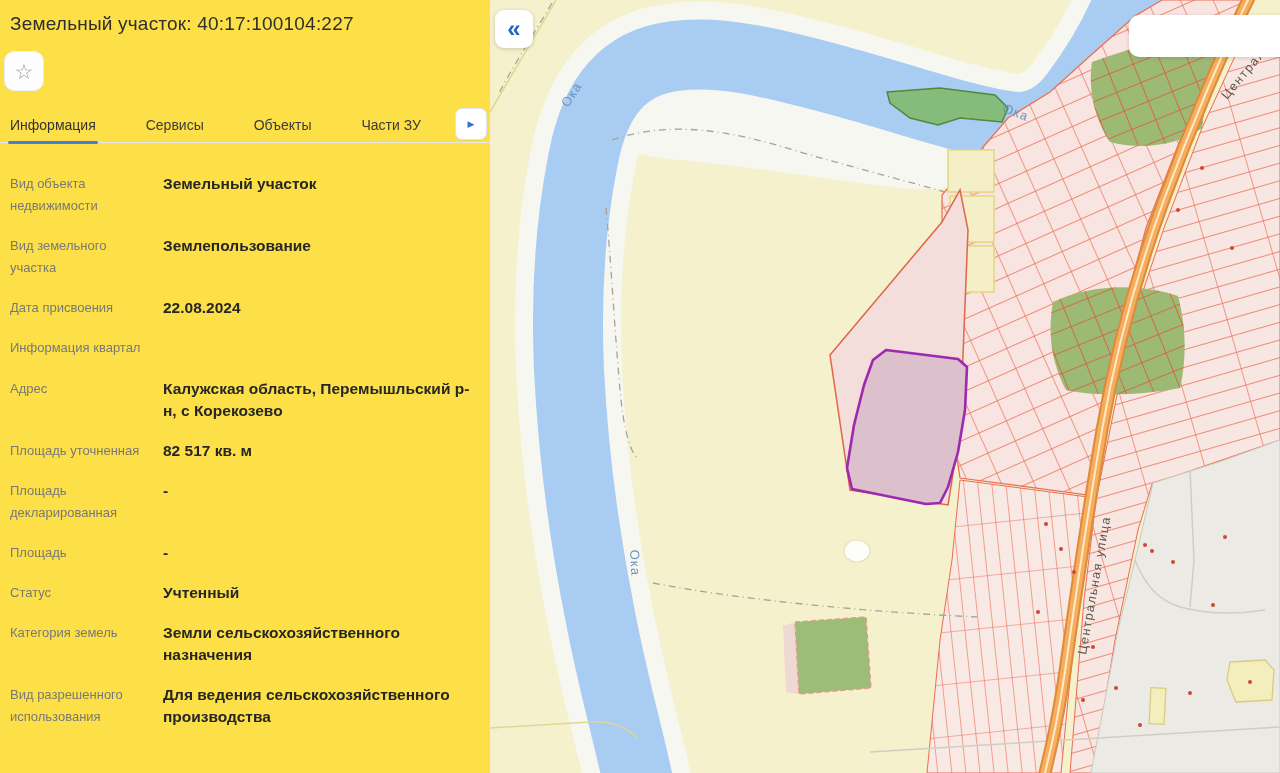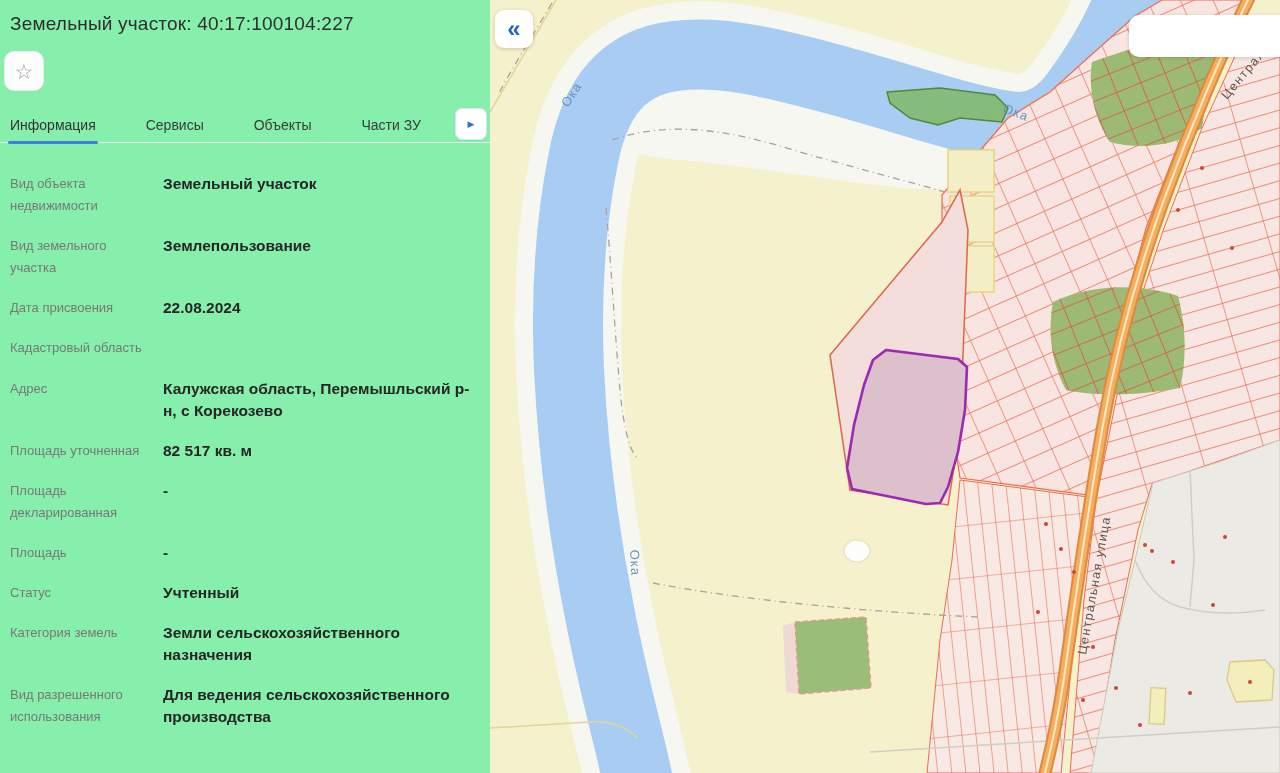--- a/index.html
+++ b/index.html
@@ -1,21 +1,21 @@
 <!DOCTYPE html>
 <html><head>
 <meta charset="utf-8">
 <style>
   * { margin:0; padding:0; box-sizing:border-box; }
   html,body { width:1280px; height:773px; overflow:hidden; background:#fff;
     font-family:"Liberation Sans", sans-serif; }
   .app { position:relative; width:1280px; height:773px; }
 
   
-  .panel { position:absolute; left:0; top:0; width:490px; height:773px; background:#86efac; z-index:3; }
+  .panel { position:absolute; left:0; top:0; width:490px; height:773px; background:#fde047; z-index:3; }
   .title { font-size:19px; font-weight:400; color:#2e2e2e; padding:13px 10px 0 10px; letter-spacing:.2px; }
   .fav-btn { margin:16px 0 0 4px; width:40px; height:40px; border:1px solid #ededed; border-radius:10px;
     background:#fdfdfd; cursor:pointer; display:flex; align-items:center; justify-content:center; }
   .fav-btn .star { font-size:21px; color:#9aa0a6; line-height:1; }
   .tabs { position:relative; display:flex; align-items:stretch; gap:50px; margin-top:17px;
     border-bottom:1px solid #e8e8e8; padding:0 10px; height:35px; }
   .tab { font-size:14px; color:#3a3a3a; display:flex; align-items:center; cursor:pointer;
     position:relative; white-space:nowrap; }
   .tab.active { color:#333; }
   .tab.active::after { content:""; position:absolute; left:-2px; right:-2px; bottom:-2px; height:3px;
@@ -68,21 +68,21 @@
         </div>
       <div class="frow">
           <div class="flabel">Вид земельного участка</div>
           <div class="fvalue">Землепользование</div>
         </div>
       <div class="frow">
           <div class="flabel">Дата присвоения</div>
           <div class="fvalue">22.08.2024</div>
         </div>
       <div class="frow">
-          <div class="flabel">Кадастровый область</div>
+          <div class="flabel">Информация квартал</div>
         </div>
       <div class="frow">
           <div class="flabel">Адрес</div>
           <div class="fvalue">Калужская область, Перемышльский р-н, с Корекозево</div>
         </div>
       <div class="frow">
           <div class="flabel">Площадь уточненная</div>
           <div class="fvalue">82 517 кв. м</div>
         </div>
       <div class="frow">

